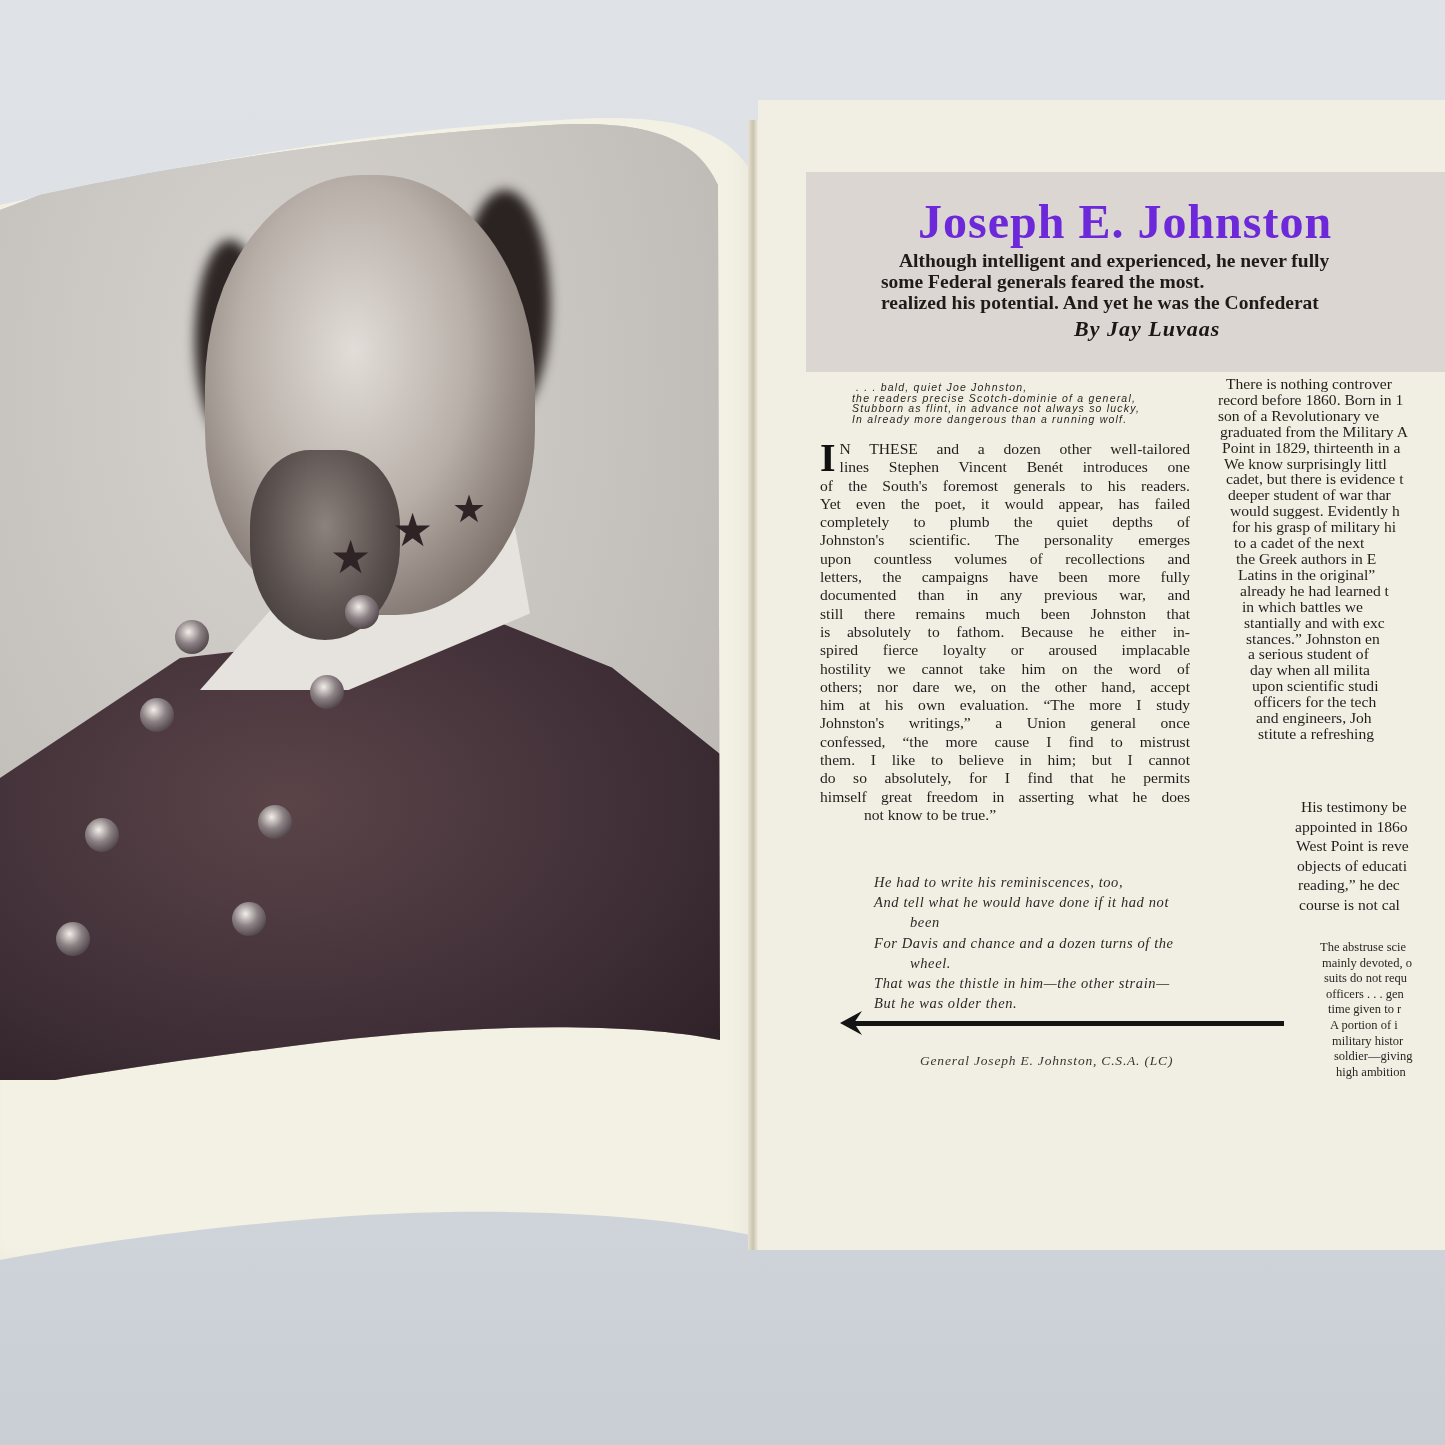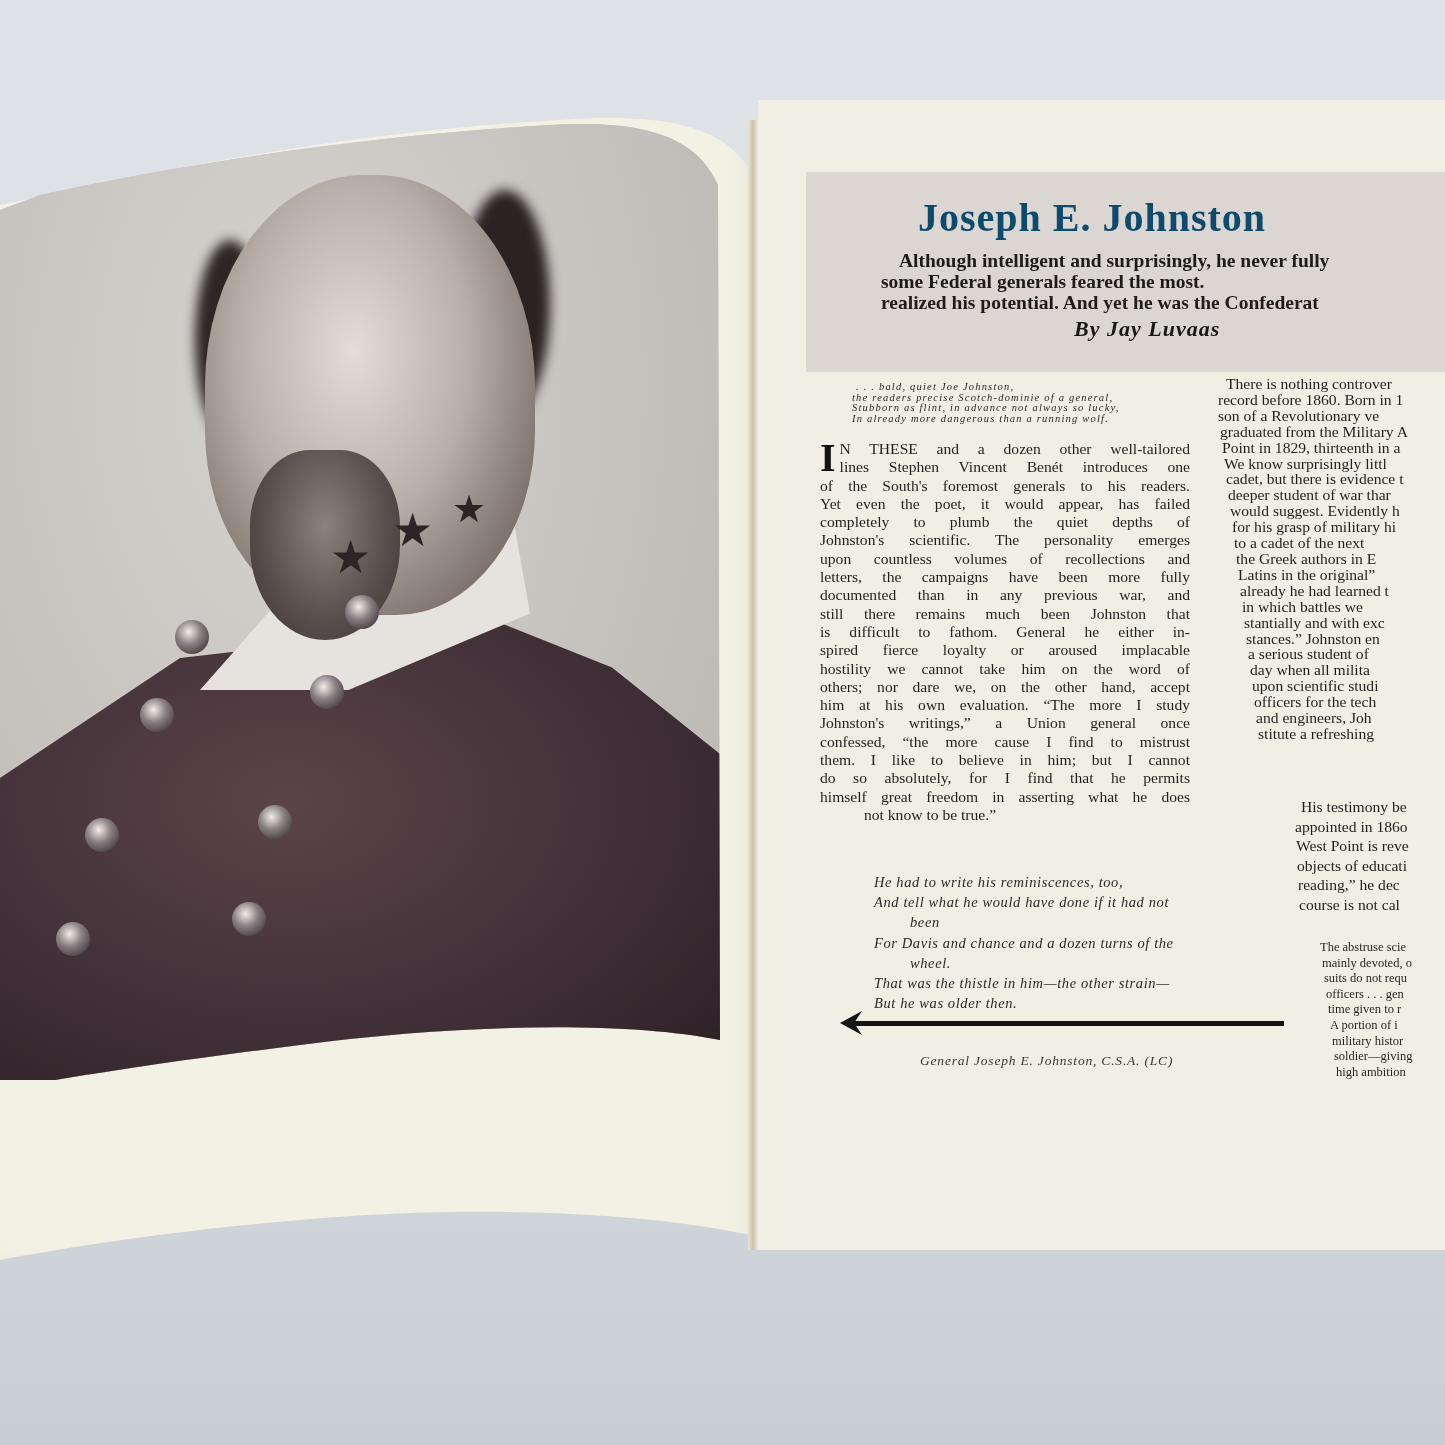--- a/index.html
+++ b/index.html
@@ -70,36 +70,36 @@
       background: #f1eee4;
     }
     .title-box {
       position: absolute; left: 806px; top: 172px; width: 650px; height: 200px;
       background: #dcd6d2;
       overflow: hidden;
     }
     .title {
       position: absolute; left: 112px; top: 22px; margin: 0;
       font-family: "Liberation Serif", serif; font-weight: bold;
-      font-size: 40px; color: #0c4a6e; letter-spacing: 1px; white-space: nowrap;
+      font-size: 48px; color: #6d28d9; letter-spacing: 1px; white-space: nowrap;
     }
     .dek {
       position: absolute; left: 75px; top: 78px; margin: 0;
       font-family: "Liberation Serif", serif; font-weight: bold;
       font-size: 19.5px; line-height: 21px; color: #1f1b19; white-space: nowrap;
     }
     .dek div:first-child { padding-left: 18px; }
     .byline {
       position: absolute; left: 268px; top: 144px; margin: 0;
       font-family: "Liberation Serif", serif; font-style: italic; font-weight: bold;
       font-size: 22px; color: #1a1715; letter-spacing: 1px;
     }
     .epigraph {
       position: absolute; left: 852px; top: 382px; width: 360px;
-      font-family: Liberation Serif, serif; font-style: italic;
+      font-family: Liberation Sans, sans-serif; font-style: italic;
       font-size: 10.5px; line-height: 10.5px; color: #2a2624; letter-spacing: 1.2px;
     }
     .epigraph div:first-child { padding-left: 4px; }
     .body-col {
       position: absolute; left: 820px; top: 440px; width: 370px;
       font-family: "Liberation Serif", serif; font-size: 15.6px; line-height: 18.3px;
       color: #221e1c;
     }
     .body-col .line { white-space: nowrap; display: block; text-align: justify; text-align-last: justify; }
     .body-col .line.last { text-align-last: left; margin-left: 44px; }
@@ -163,21 +163,21 @@
   <span class="button" style="left:232px;top:812px;"></span>
   <span class="button" style="left:56px;top:832px;"></span>
 </div>
 <div class="gutter"></div>
 
 <div class="right-page"></div>
 
 <div class="title-box">
   <h1 class="title">Joseph E. Johnston</h1>
   <div class="dek">
-    <div>Although intelligent and surprisingly, he never fully</div>
+    <div>Although intelligent and experienced, he never fully</div>
     <div>some Federal generals feared the most.</div>
     <div>realized his potential. And yet he was the Confederat</div>
   </div>
   <div class="byline">By Jay Luvaas</div>
 </div>
 
 <div class="epigraph">
   <div>. . . bald, quiet Joe Johnston,</div>
   <div>the readers precise Scotch-dominie of a general,</div>
   <div>Stubborn as flint, in advance not always so lucky,</div>
@@ -189,21 +189,21 @@
   <span class="line">N THESE and a dozen other well-tailored</span>
   <span class="line">lines Stephen Vincent Benét introduces one</span>
   <span class="line">of the South's foremost generals to his readers.</span>
   <span class="line">Yet even the poet, it would appear, has failed</span>
   <span class="line">completely to plumb the quiet depths of</span>
   <span class="line">Johnston's scientific. The personality emerges</span>
   <span class="line">upon countless volumes of recollections and</span>
   <span class="line">letters, the campaigns have been more fully</span>
   <span class="line">documented than in any previous war, and</span>
   <span class="line">still there remains much been Johnston that</span>
-  <span class="line">is difficult to fathom. General he either in-</span>
+  <span class="line">is absolutely to fathom. Because he either in-</span>
   <span class="line">spired fierce loyalty or aroused implacable</span>
   <span class="line">hostility we cannot take him on the word of</span>
   <span class="line">others; nor dare we, on the other hand, accept</span>
   <span class="line">him at his own evaluation. “The more I study</span>
   <span class="line">Johnston's writings,” a Union general once</span>
   <span class="line">confessed, “the more cause I find to mistrust</span>
   <span class="line">them. I like to believe in him; but I cannot</span>
   <span class="line">do so absolutely, for I find that he permits</span>
   <span class="line">himself great freedom in asserting what he does</span>
   <span class="line last">not know to be true.”</span>

